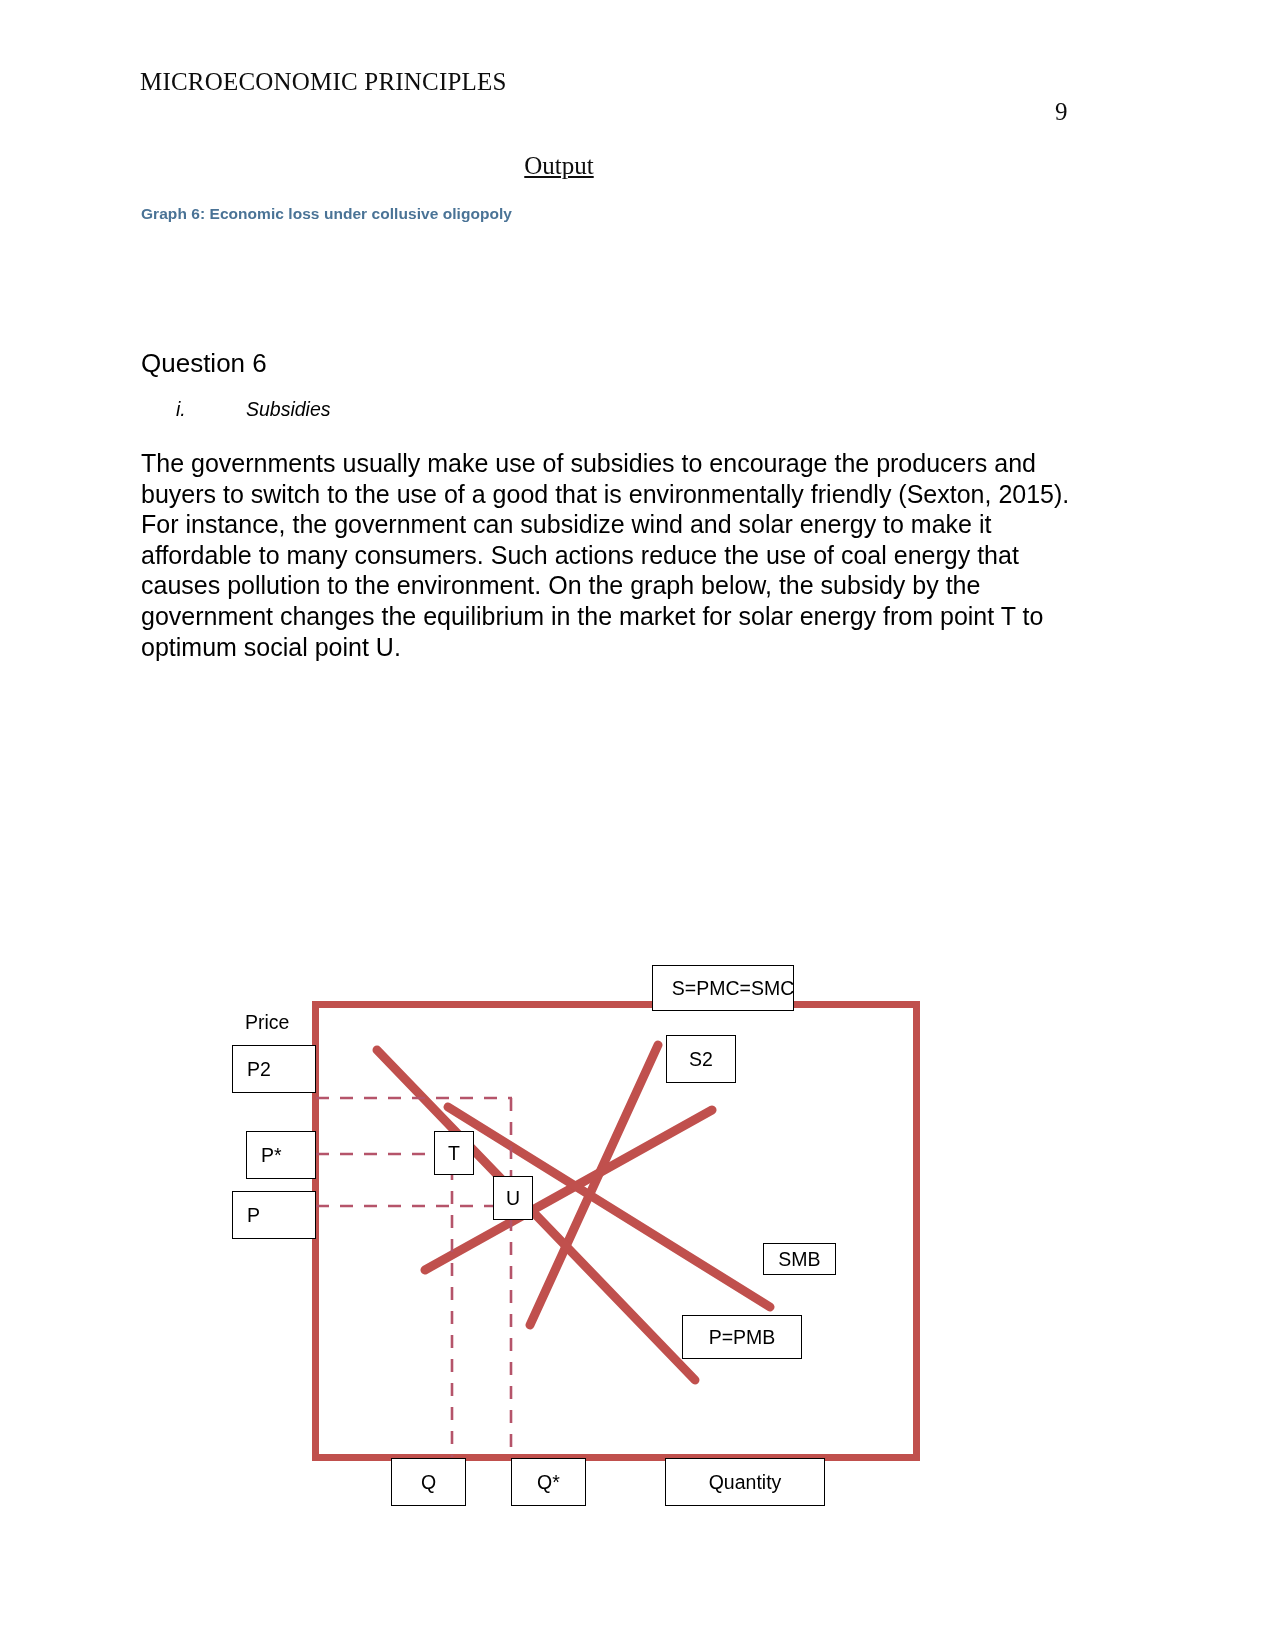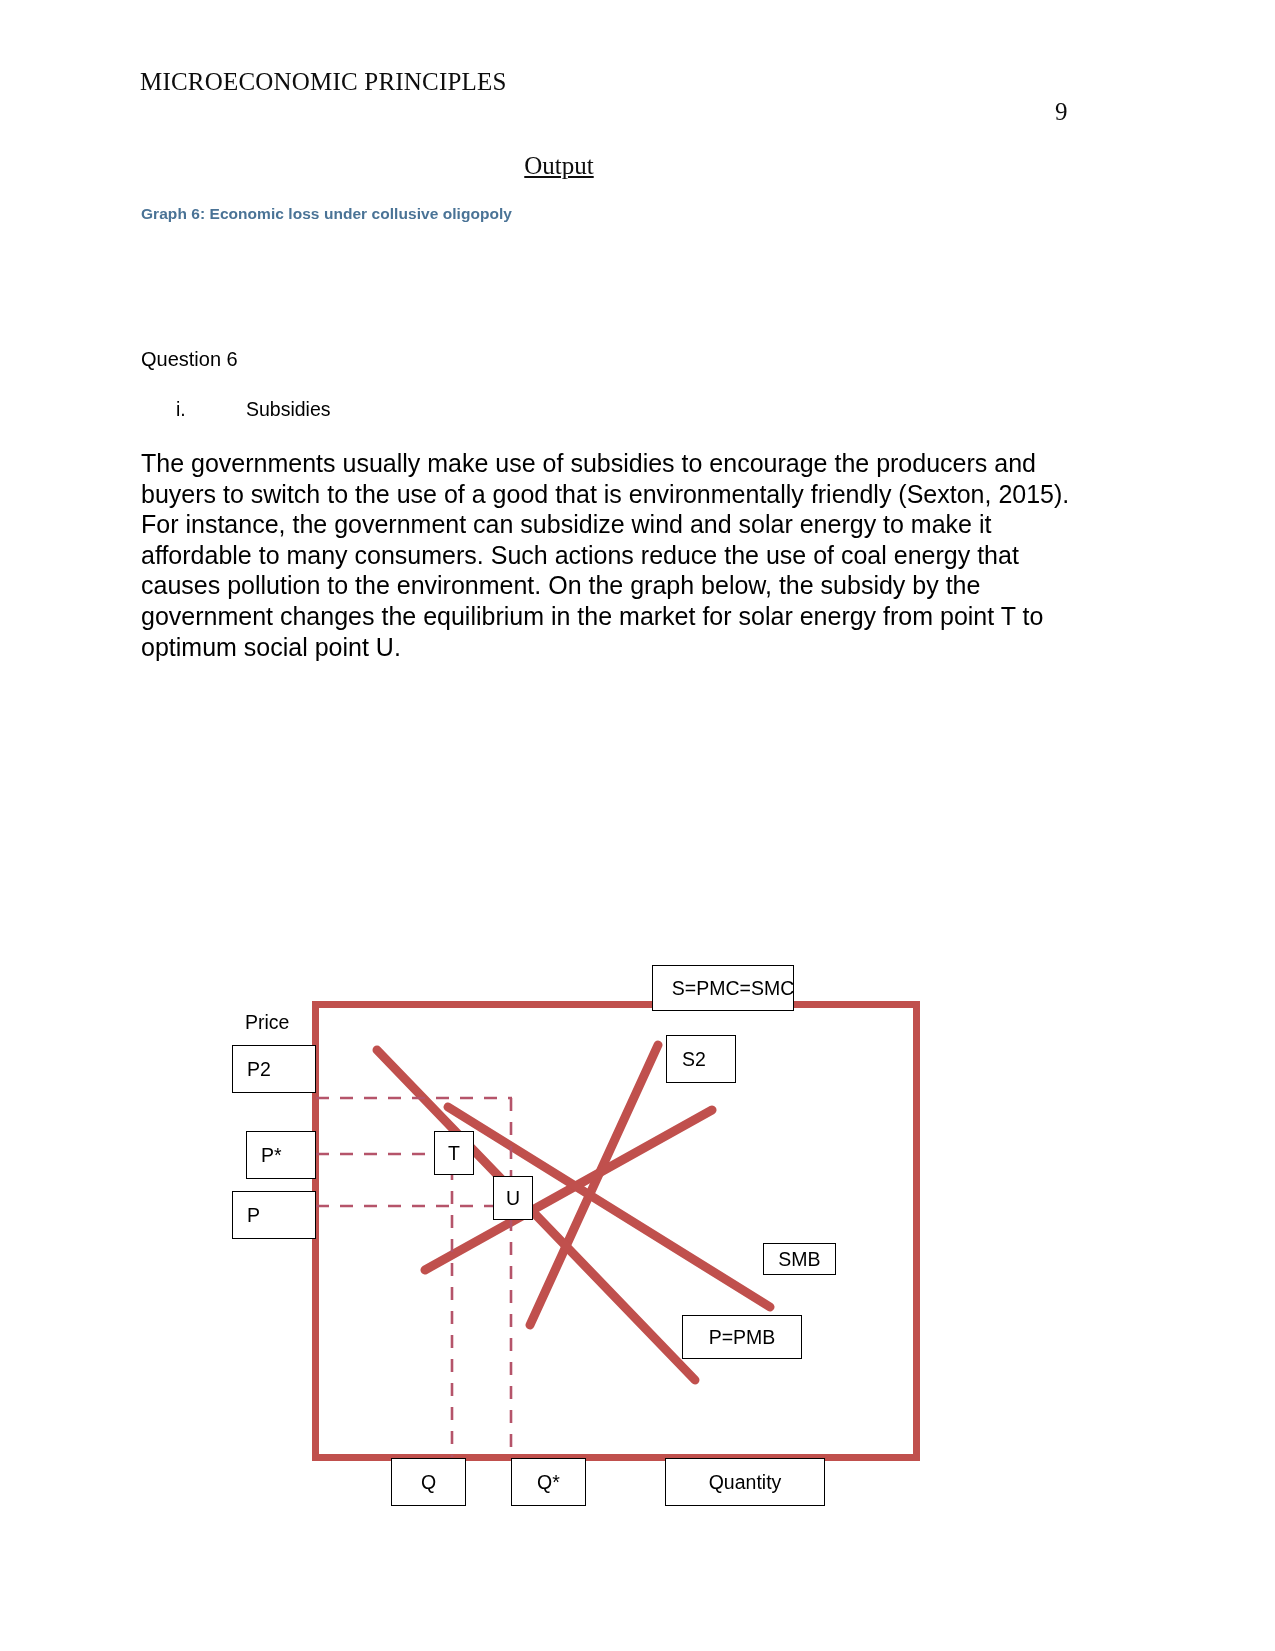--- a/index.html
+++ b/index.html
@@ -60,33 +60,34 @@
     color: #4a7396;
     letter-spacing: 0.05px;
     white-space: nowrap;
   }
 
   
   .question-heading {
     position: absolute;
     left: 141px;
     top: 348px;
-    font-size: 20px;
+    font-size: 26px;
     color: #000000;
     white-space: nowrap;
   }
 
   
   .list-item {
     position: absolute;
     left: 141px;
     top: 398px;
     width: 500px;
     font-size: 19.5px;
     color: #000000;
+    font-style: italic;
   }
   .list-item .marker {
     display: inline-block;
     width: 105px;
     padding-left: 35px;
     box-sizing: border-box;
   }
 
   
   .body-paragraph {
@@ -196,21 +197,21 @@
 
     <line x1="152" y1="222" x2="152" y2="512" stroke="#b5546a" stroke-width="2.6" stroke-dasharray="13 11"></line>
 
     <line x1="211" y1="153" x2="211" y2="512" stroke="#b5546a" stroke-width="2.6" stroke-dasharray="13 11"></line>
   </svg>
 
   <div class="tbox" style="left:352px; top:20px; width:142px; height:46px;padding-left:20px;">
     <span>S=PMC=SMC</span>
   </div>
 
-  <div class="tbox" style="left:366px; top:90px; width:70px; height:48px; justify-content:flex-start; padding-left:15px;">
+  <div class="tbox" style="left:366px; top:90px; width:70px; height:48px; justify-content:flex-start; padding-left:22px;">
     <span>S2</span>
   </div>
 
   <div class="tbox" style="left:463px; top:298px; width:73px; height:32px;">
     <span>SMB</span>
   </div>
 
   <div class="tbox" style="left:382px; top:370px; width:120px; height:44px;text-align:right;">
     <span>P=PMB</span>
   </div>

